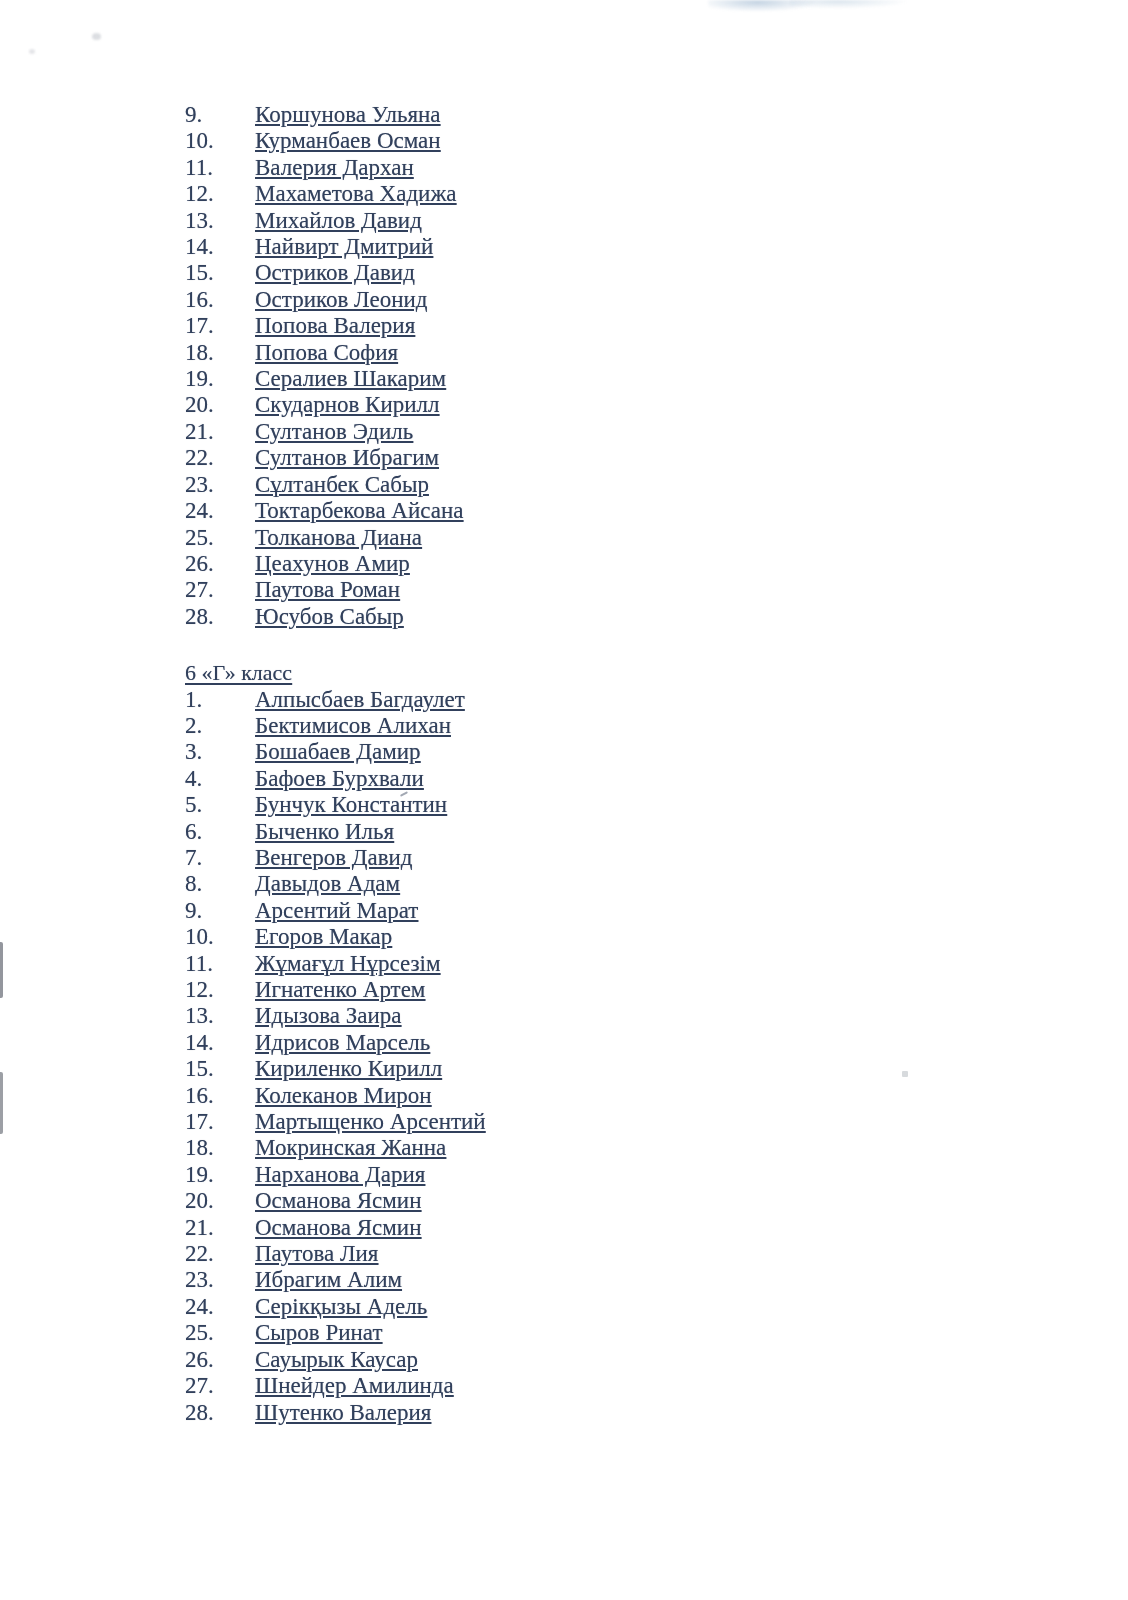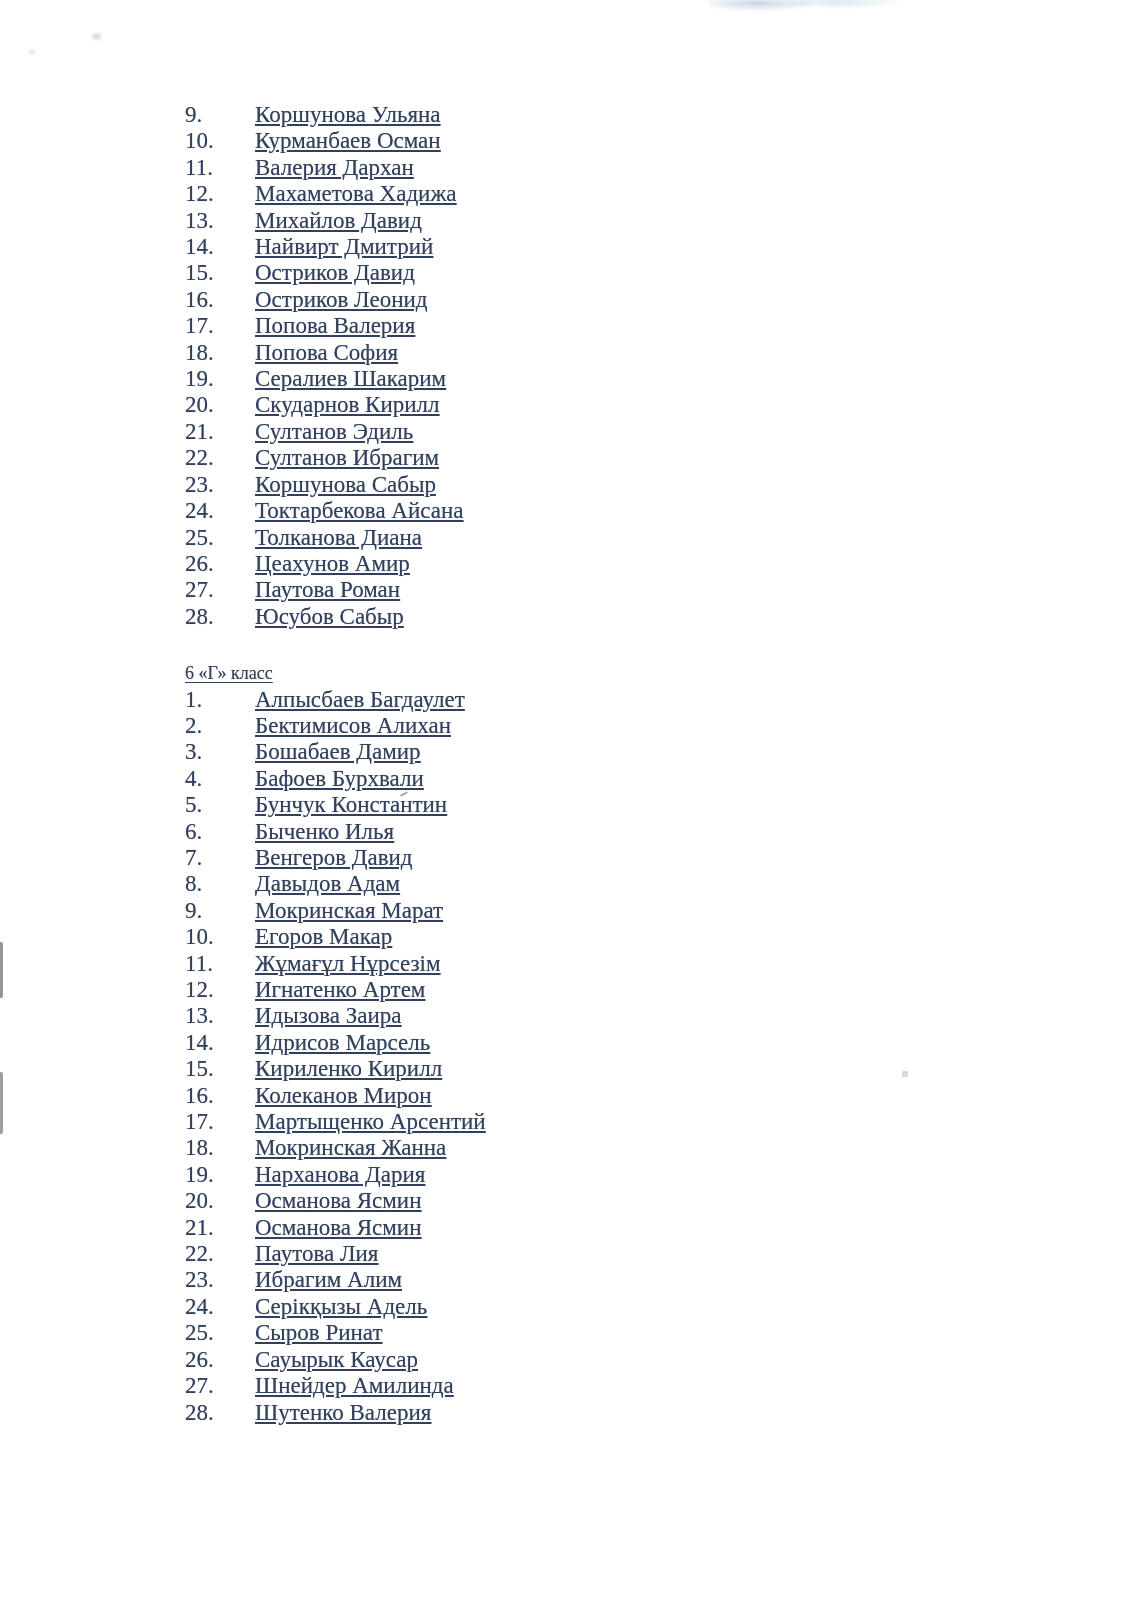--- a/index.html
+++ b/index.html
@@ -24,21 +24,21 @@
   .row {
     display: flex;
     font-size: 23px;
     line-height: 26.4px;
     text-shadow: 0 0 0.7px rgba(49, 64, 92, 0.55);
   }
   .num { width: 70px; flex: 0 0 70px; }
   .name { flex: 1; text-decoration: underline; }
   .heading {
     margin: 30px 0 0 0;
-    font-size: 18px;
+    font-size: 22px;
     font-weight: normal;
     line-height: 26.4px;
     text-decoration: underline;
     text-underline-offset: 3px;
     text-shadow: 0 0 0.7px rgba(49, 64, 92, 0.55);
   }
   
   .artifact { position: absolute; pointer-events: none; }
   .smudge-top-a {
     left: 708px; top: 0; width: 110px; height: 12px;
@@ -163,21 +163,21 @@
           <span class="name">Султанов Эдиль</span>
         </div>
 
         <div class="row">
           <span class="num">22.</span>
           <span class="name">Султанов Ибрагим</span>
         </div>
 
         <div class="row">
           <span class="num">23.</span>
-          <span class="name">Коршунова Сабыр</span>
+          <span class="name">Сұлтанбек Сабыр</span>
         </div>
 
         <div class="row">
           <span class="num">24.</span>
           <span class="name">Токтарбекова Айсана</span>
         </div>
 
         <div class="row">
           <span class="num">25.</span>
           <span class="name">Толканова Диана</span>
@@ -240,21 +240,21 @@
           <span class="name">Венгеров Давид</span>
         </div>
 
         <div class="row">
           <span class="num">8.</span>
           <span class="name">Давыдов Адам</span>
         </div>
 
         <div class="row">
           <span class="num">9.</span>
-          <span class="name">Мокринская Марат</span>
+          <span class="name">Арсентий Марат</span>
         </div>
 
         <div class="row">
           <span class="num">10.</span>
           <span class="name">Егоров Макар</span>
         </div>
 
         <div class="row">
           <span class="num">11.</span>
           <span class="name">Жұмағұл Нұрсезім</span>

